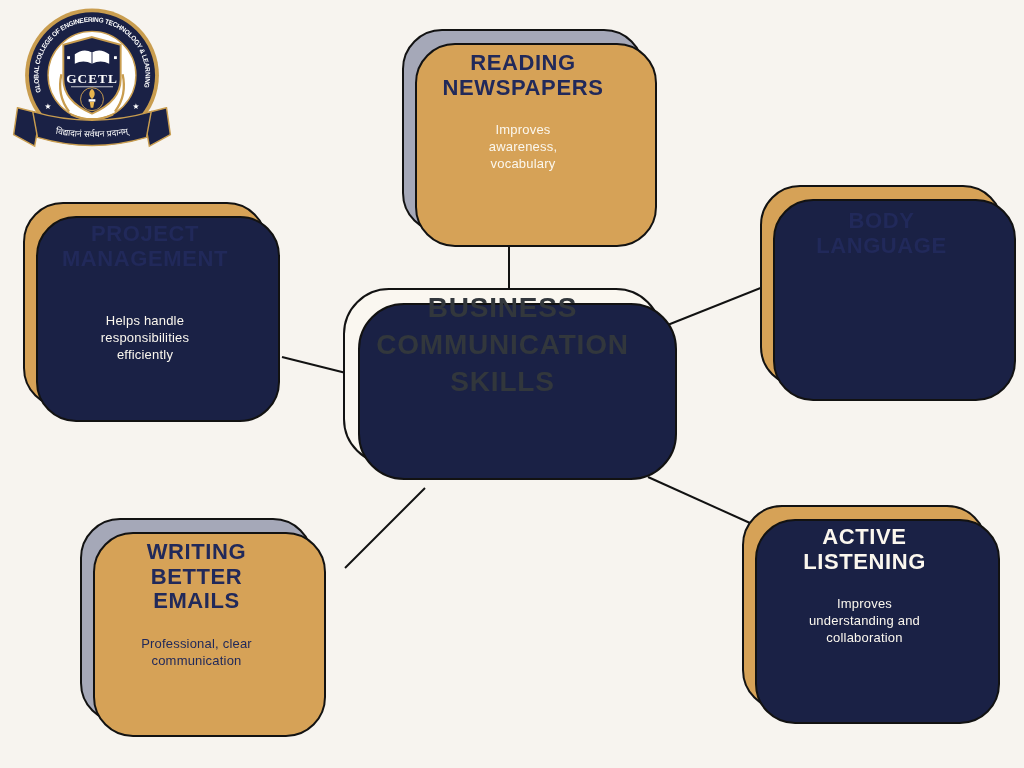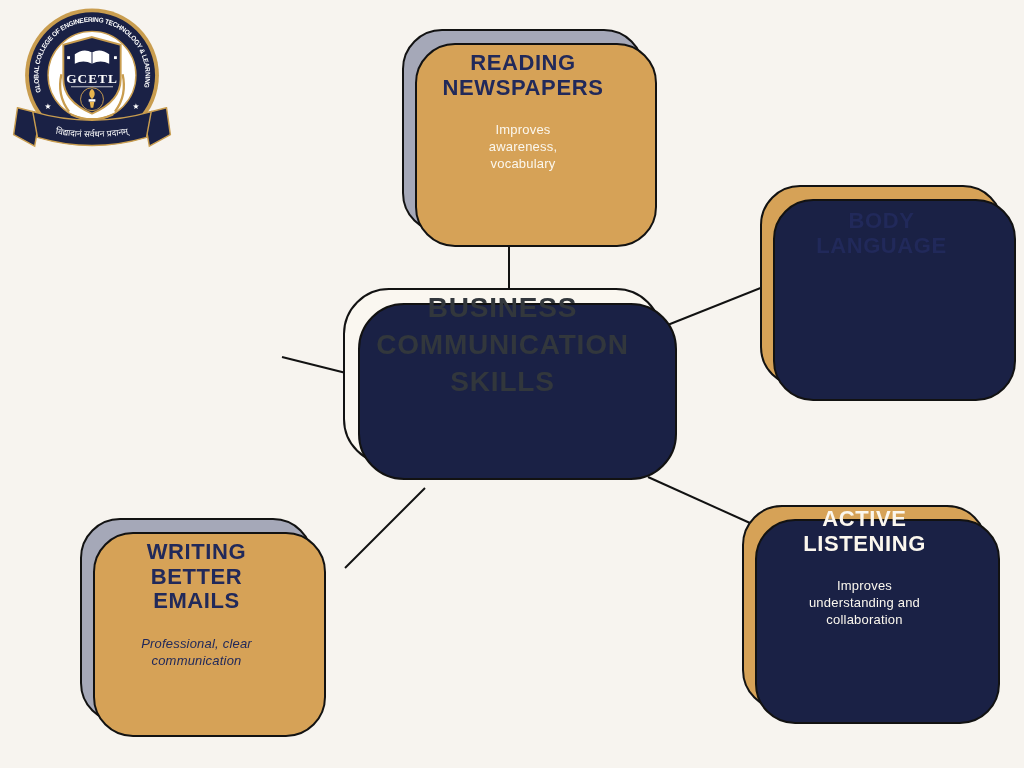--- a/index.html
+++ b/index.html
@@ -37,25 +37,25 @@
   }
   .text-navy{color:#21295A;}
   .text-light{color:#FBF7EE;}
   #node-reading{left:402px;top:29px;width:242px;height:204px;}
   #node-reading .node-title{margin-top:20px;}
   #node-reading .node-desc{margin-top:22px;}
   #node-body{left:760px;top:185px;width:243px;height:202px;}
   #node-body .node-title{margin-top:22px;}
   #node-body .node-desc{margin-top:46px;}
   #node-active{left:742px;top:505px;width:245px;height:205px;}
-  #node-active .node-title{}
+  #node-active .node-title{margin-top:18px;}
   #node-active .node-desc{margin-top:22px;}
   #node-writing{left:80px;top:518px;width:233px;height:205px;}
   #node-writing .node-title{margin-top:20px;}
-  #node-writing .node-desc{margin-top:22px;font-style:italic;}
+  #node-writing .node-desc{margin-top:22px;}
   #node-project{left:23px;top:202px;width:244px;height:206px;}
   #node-project .node-title{margin-top:18px;}
   #node-project .node-desc{margin-top:42px;}
   #node-center{
     left:343px;top:288px;width:319px;height:177px;border-radius:46px;
     justify-content:flex-start;
   }
   #node-center::after{transform:translate(15px,15px);}
   #node-center .node-title{
     font-size:28px;line-height:1.32;letter-spacing:.8px;color:#32373C;
@@ -144,20 +144,27 @@
   </div>
 
   <div class="node face-slate shadow-gold" id="node-writing">
     <div class="node-title text-navy">WRITING
 BETTER
 EMAILS</div>
     <div class="node-desc text-navy">Professional, clear
 communication</div>
   </div>
 
+  <div class="node face-gold shadow-navy" id="node-project">
+    <div class="node-title text-navy">PROJECT
+MANAGEMENT</div>
+    <div class="node-desc text-light">Helps handle
+responsibilities
+efficiently</div>
+  </div>
 
   <div class="node face-cream shadow-navy" id="node-center">
     <div class="node-title">BUSINESS
 COMMUNICATION
 SKILLS</div>
   </div>
 
 </div>
 
 </body></html>

